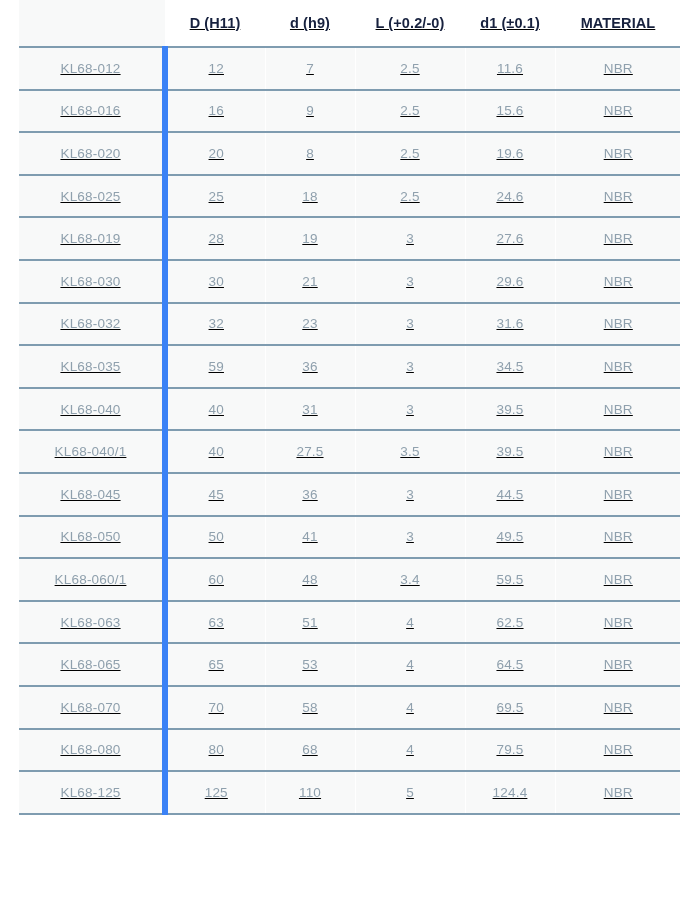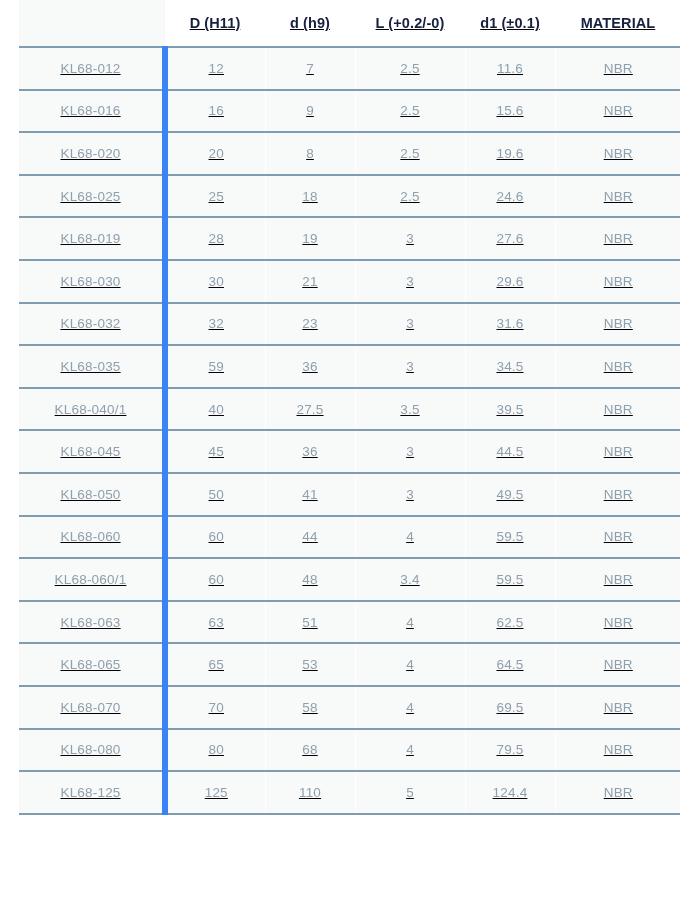--- a/index.html
+++ b/index.html
@@ -160,20 +160,28 @@
         </tr>
         <tr>
           <td class="cell-code">KL68-035</td>
           <td>59</td>
           <td>36</td>
           <td>3</td>
           <td>34.5</td>
           <td>NBR</td>
         </tr>
         <tr>
+          <td class="cell-code">KL68-040</td>
+          <td>40</td>
+          <td>31</td>
+          <td>3</td>
+          <td>39.5</td>
+          <td>NBR</td>
+        </tr>
+        <tr>
           <td class="cell-code">KL68-040/1</td>
           <td>40</td>
           <td>27.5</td>
           <td>3.5</td>
           <td>39.5</td>
           <td>NBR</td>
         </tr>
         <tr>
           <td class="cell-code">KL68-045</td>
           <td>45</td>
@@ -184,28 +192,20 @@
         </tr>
         <tr>
           <td class="cell-code">KL68-050</td>
           <td>50</td>
           <td>41</td>
           <td>3</td>
           <td>49.5</td>
           <td>NBR</td>
         </tr>
         <tr>
-          <td class="cell-code">KL68-060</td>
-          <td>60</td>
-          <td>44</td>
-          <td>4</td>
-          <td>59.5</td>
-          <td>NBR</td>
-        </tr>
-        <tr>
           <td class="cell-code">KL68-060/1</td>
           <td>60</td>
           <td>48</td>
           <td>3.4</td>
           <td>59.5</td>
           <td>NBR</td>
         </tr>
         <tr>
           <td class="cell-code">KL68-063</td>
           <td>63</td>

